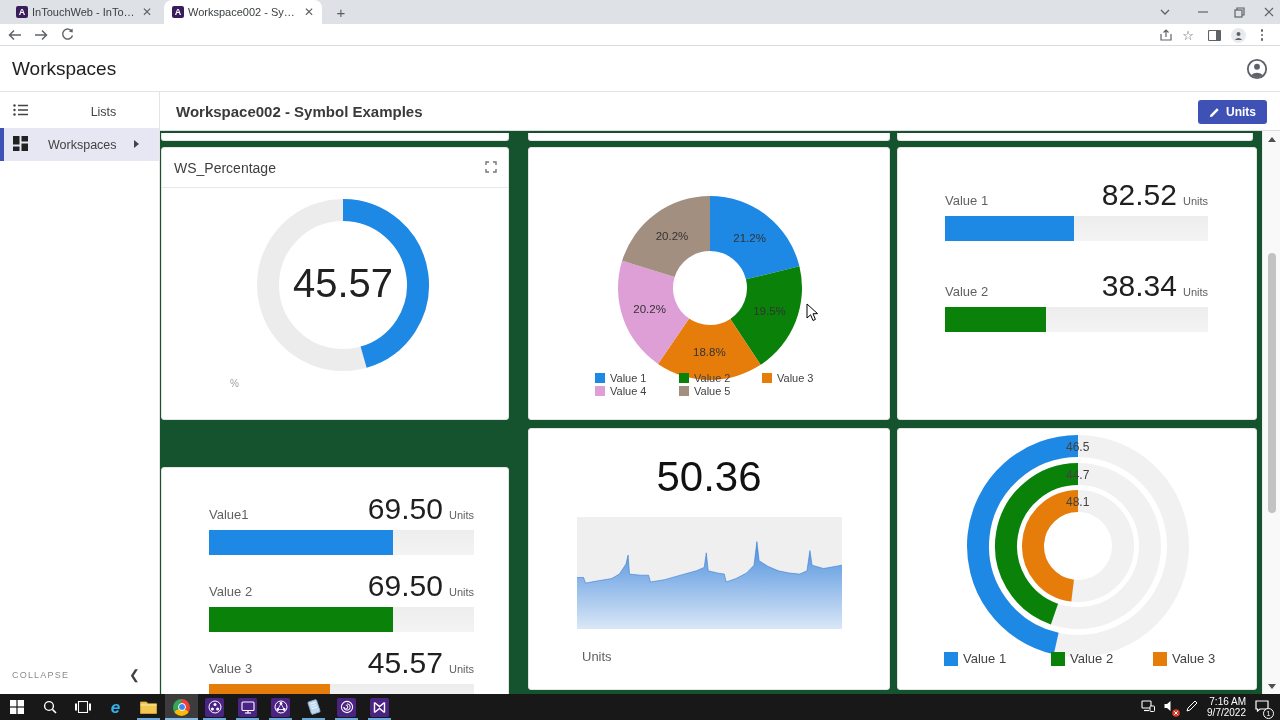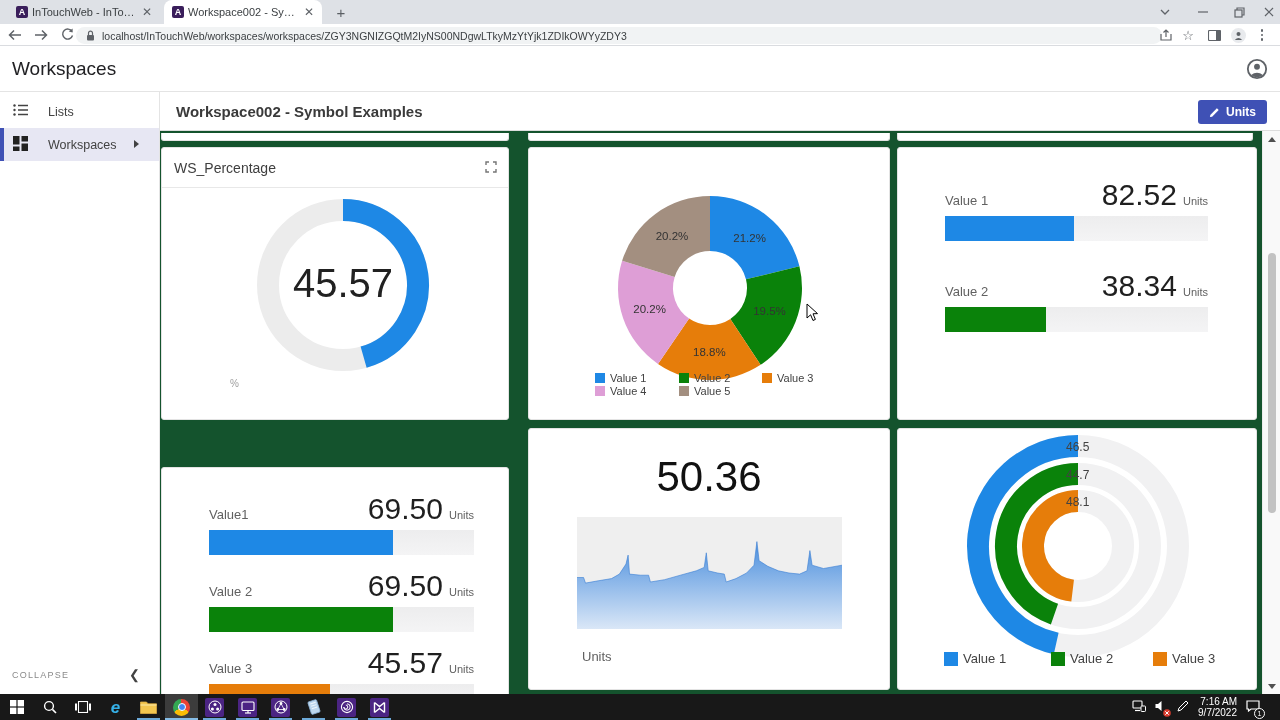--- a/index.html
+++ b/index.html
@@ -93,21 +93,21 @@
 
   
   #taskbar { position:absolute; left:0; top:694px; width:1280px; height:26px; background:#181818; display:flex; align-items:stretch; }
   .tb-slot { width:33px; display:flex; align-items:center; justify-content:center; position:relative; }
   .tb-slot.running::after { content:""; position:absolute; bottom:0; left:5px; right:5px; height:2px; background:#6ca9d8; }
   .tb-slot.active-app { background:#3c3c3c; }
   .tb-slot.active-app::after { left:0; right:0; background:#85bce6; }
   .ptile { width:19px; height:19px; background:#4b2483; border-radius:2px; display:flex; align-items:center; justify-content:center; }
   .chrome-ball { width:17px; height:17px; border-radius:50%; background:conic-gradient(#ea4335 0deg 120deg, #fbbc05 120deg 240deg, #34a853 240deg 360deg); position:relative; }
   .chrome-ball::after { content:""; position:absolute; left:4.5px; top:4.5px; width:8px; height:8px; border-radius:50%; background:#4285f4; border:1.5px solid #fff; box-sizing:border-box; }
-  #tray { position:absolute; right:0; top:0; height:26px; display:flex; align-items:center; gap:9px; padding-right:20px; }
+  #tray { position:absolute; right:0; top:0; height:26px; display:flex; align-items:center; gap:9px; padding-right:11px; }
   #clock { text-align:right; color:#fff; font-size:10px; line-height:11px; }
   .notif-wrap { position:relative; }
   .notif-badge { position:absolute; right:-5px; bottom:-3px; min-width:11px; height:11px; border-radius:6px; background:#1a1a1a; border:1px solid #fff; color:#fff; font-size:7px; display:flex; align-items:center; justify-content:center; }
 
   #cursor { position:absolute; left:806px; top:303px; }
 </style>
 </head>
 <body>
 
 <div id="screen">
@@ -158,27 +158,20 @@
       <svg width="14" height="12" viewBox="0 0 14 12">
           <path d="M1 6 H12 M8 1.5 L12.5 6 L8 10.5" fill="none" stroke="#5f6368" stroke-width="1.5"></path>
         </svg>
     </span>
     <span class="nav-ic">
       <svg width="13" height="13" viewBox="0 0 13 13">
           <path d="M11 3.5 A5 5 0 1 0 11.5 7.5" fill="none" stroke="#5f6368" stroke-width="1.4"></path>
           <polygon points="11.6,0.5 11.6,4.5 7.8,3.5" fill="#5f6368"></polygon>
         </svg>
     </span>
-    <div id="urlbar">
-      <svg width="9" height="11" viewBox="0 0 9 11">
-          <path d="M2.5 5 V3.2 A2 2 0 0 1 6.5 3.2 V5" fill="none" stroke="#5f6368" stroke-width="1.2"></path>
-          <rect x="1" y="5" width="7" height="5.5" rx="1" fill="#5f6368"></rect>
-        </svg>
-      <span class="url-text">localhost/InTouchWeb/workspaces/workspaces/ZGY3NGNIZGQtM2IyNS00NDgwLTkyMzYtYjk1ZDIkOWYyZDY3</span>
-    </div>
     <span class="tb-right" style="right:104px;">
       <svg width="13" height="13" viewBox="0 0 13 13">
           <path d="M1 5 V11 H11 V5" fill="none" stroke="#5f6368" stroke-width="1.2"></path>
           <path d="M6 8 V1.5 M3.5 3.5 L6 1 L8.5 3.5" fill="none" stroke="#5f6368" stroke-width="1.2"></path>
         </svg>
     </span>
     <span class="tb-right" style="right:82px; font-size:13px;">☆</span>
     <span class="tb-right" style="right:56px;">
       <svg width="13" height="11" viewBox="0 0 13 11">
           <rect x="0.5" y="0.5" width="12" height="10" rx="1" fill="none" stroke="#5f6368" stroke-width="1.1"></rect>
@@ -207,21 +200,21 @@
     <div id="account-btn">
       <svg width="22" height="22" viewBox="0 0 24 24">
           <circle cx="12" cy="12" r="10" fill="none" stroke="#5f6368" stroke-width="2"></circle>
           <circle cx="12" cy="9.5" r="3.2" fill="#5f6368"></circle>
           <path d="M5.5 18.6 Q12 13.5 18.5 18.6 A10 10 0 0 1 5.5 18.6 Z" fill="#5f6368"></path>
         </svg>
     </div>
   </div>
 
   <div id="sidebar">
-    <div class="side-item" style="margin-top:3px;">
+    <div class="side-item" style="margin-top:3px;justify-content:center;">
       <span class="s-icon">
         <svg width="16" height="14" viewBox="0 0 16 14">
             <circle cx="1.5" cy="2.5" r="1.2" fill="#424242"></circle>
             <circle cx="1.5" cy="7" r="1.2" fill="#424242"></circle>
             <circle cx="1.5" cy="11.5" r="1.2" fill="#424242"></circle>
             <line x1="5" y1="2.5" x2="15" y2="2.5" stroke="#424242" stroke-width="1.5"></line>
             <line x1="5" y1="7" x2="15" y2="7" stroke="#424242" stroke-width="1.5"></line>
             <line x1="5" y1="11.5" x2="15" y2="11.5" stroke="#424242" stroke-width="1.5"></line>
           </svg>
       </span>

